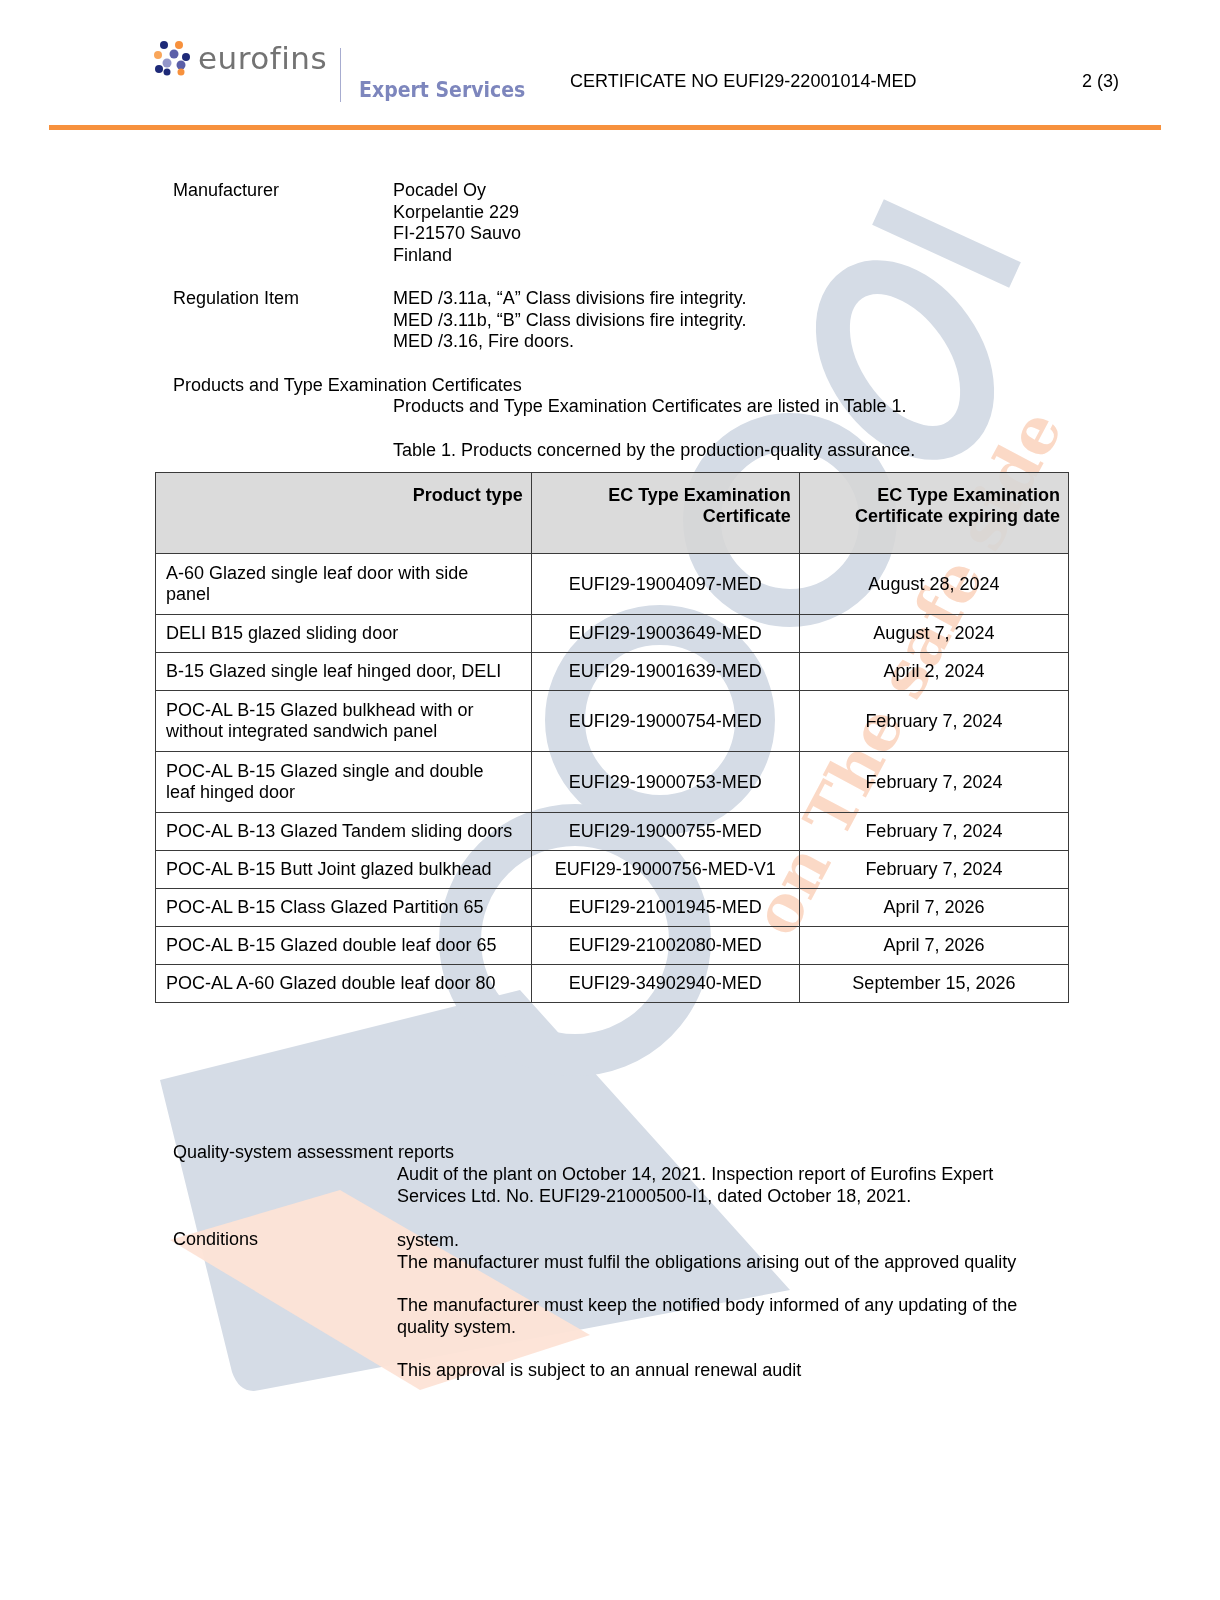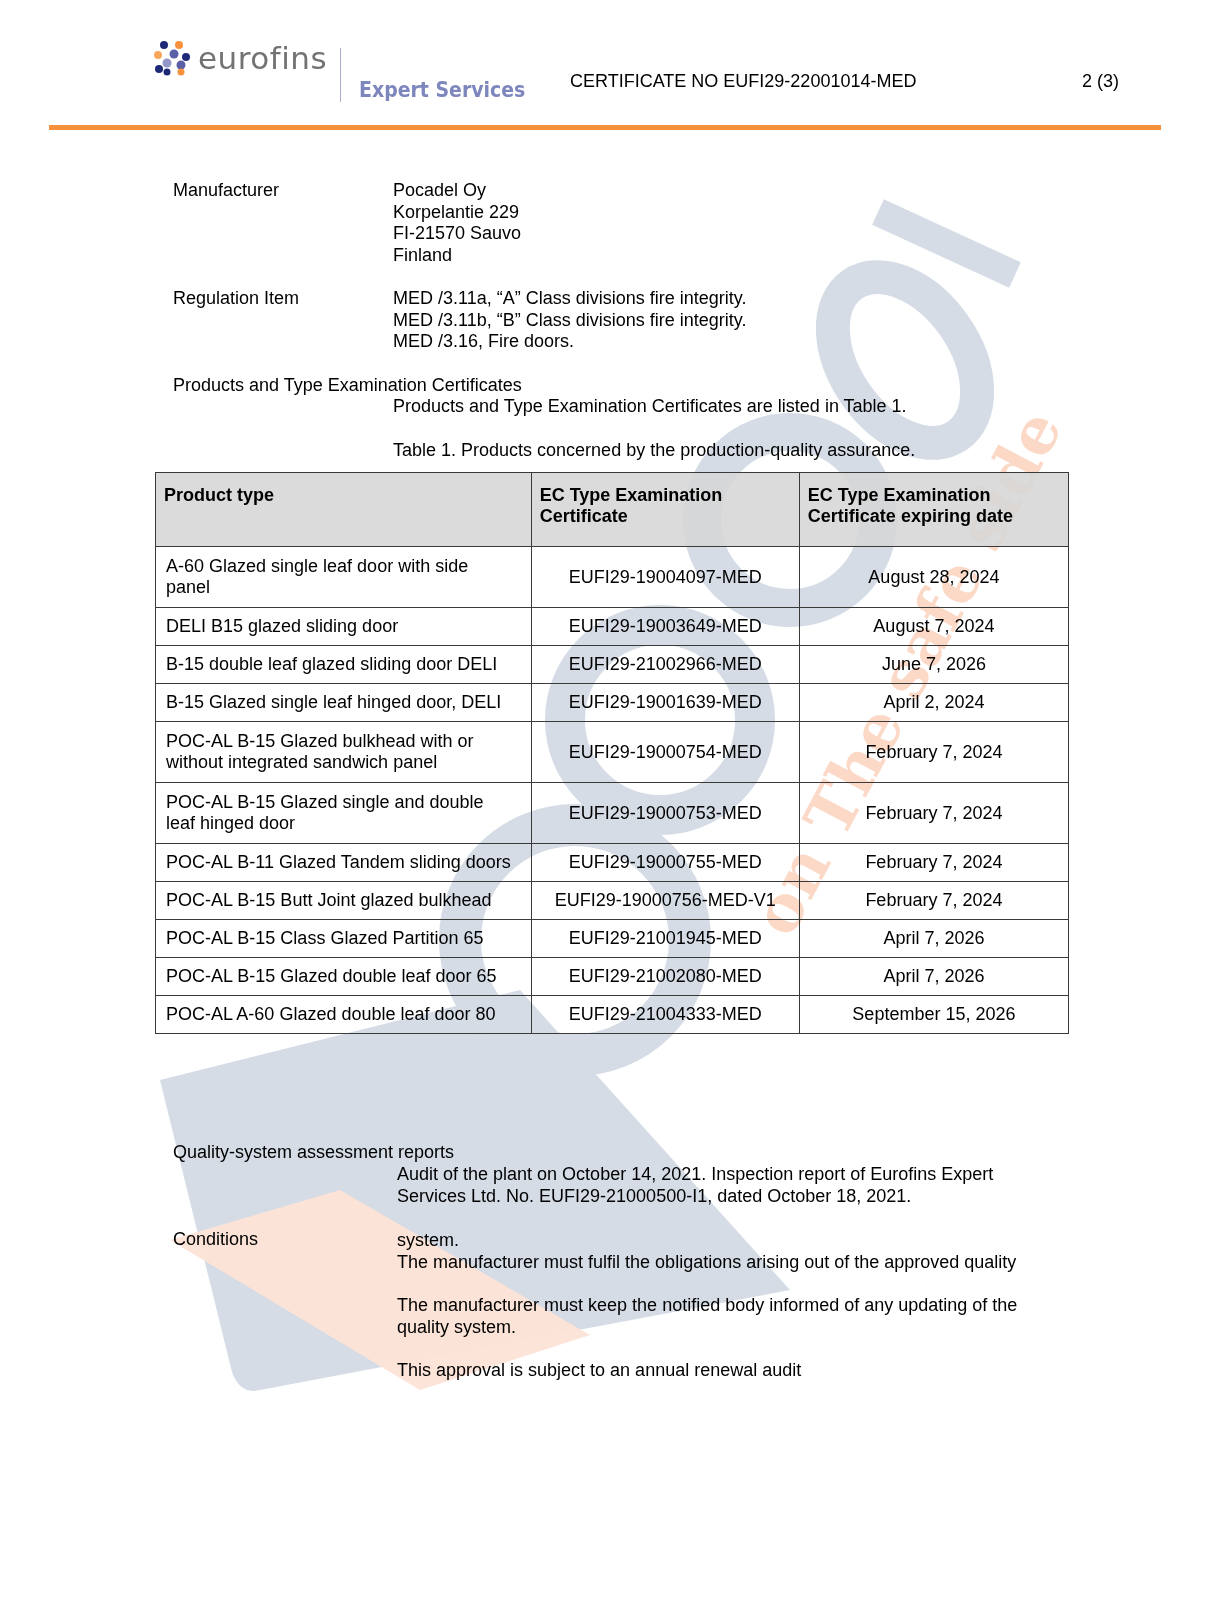--- a/index.html
+++ b/index.html
@@ -24,22 +24,22 @@
   .content { position: relative; z-index: 2; }
   .label { position: absolute; left: 155px; font-size: 18px; line-height: 21.5px; margin-left: 18px; }
   .value { position: absolute; left: 393px; font-size: 18px; line-height: 21.5px; }
   .value div, .cond div { white-space: nowrap; }
   .cond { position: absolute; left: 397px; width: 660px; font-size: 18px; line-height: 22px; }
 
   
   table.products { position: absolute; left: 155px; top: 472px; width: 914px; border-collapse: collapse; z-index: 2;
                    font-size: 18px; }
   table.products th, table.products td { border: 1.5px solid #3a3a3a; }
-  table.products th { background: rgba(214,214,214,0.88); font-weight: bold; text-align: left; vertical-align: top;
-                      padding: 12px 8px 8px 8px; height: 53px; line-height: 21px; }
+  table.products th { background: rgba(214,214,214,0.88); font-weight: bold; text-align: right; vertical-align: top;
+                      padding: 12px 8px 15px 8px; height: 53px; line-height: 21px; }
   table.products td { background: transparent; line-height: 21px; }
   td.col-type { text-align: left; padding: 0 10px; }
   td.col-cert, td.col-date { text-align: center; padding: 0 12px; }
   tr.tall td { height: 60px; }
   tr.short td { height: 37px; }
   .c1 { width: 383px; } .c2 { width: 264px; } .c3 { width: 265px; }
 </style>
 </head>
 <body>
 
@@ -129,27 +129,20 @@
         </tr>
         <tr class="short">
           <td class="col-type">
             <div>DELI B15 glazed sliding door</div>
           </td>
           <td class="col-cert">EUFI29-19003649-MED</td>
           <td class="col-date">August 7, 2024</td>
         </tr>
         <tr class="short">
           <td class="col-type">
-            <div>B-15 double leaf glazed sliding door DELI</div>
-          </td>
-          <td class="col-cert">EUFI29-21002966-MED</td>
-          <td class="col-date">June 7, 2026</td>
-        </tr>
-        <tr class="short">
-          <td class="col-type">
             <div>B-15 Glazed single leaf hinged door, DELI</div>
           </td>
           <td class="col-cert">EUFI29-19001639-MED</td>
           <td class="col-date">April 2, 2024</td>
         </tr>
         <tr class="tall">
           <td class="col-type">
             <div>POC-AL B-15 Glazed bulkhead with or</div>
             <div>without integrated sandwich panel</div>
           </td>
@@ -159,21 +152,21 @@
         <tr class="tall">
           <td class="col-type">
             <div>POC-AL B-15 Glazed single and double</div>
             <div>leaf hinged door</div>
           </td>
           <td class="col-cert">EUFI29-19000753-MED</td>
           <td class="col-date">February 7, 2024</td>
         </tr>
         <tr class="short">
           <td class="col-type">
-            <div>POC-AL B-11 Glazed Tandem sliding doors</div>
+            <div>POC-AL B-13 Glazed Tandem sliding doors</div>
           </td>
           <td class="col-cert">EUFI29-19000755-MED</td>
           <td class="col-date">February 7, 2024</td>
         </tr>
         <tr class="short">
           <td class="col-type">
             <div>POC-AL B-15 Butt Joint glazed bulkhead</div>
           </td>
           <td class="col-cert">EUFI29-19000756-MED-V1</td>
           <td class="col-date">February 7, 2024</td>
@@ -189,21 +182,21 @@
           <td class="col-type">
             <div>POC-AL B-15 Glazed double leaf door 65</div>
           </td>
           <td class="col-cert">EUFI29-21002080-MED</td>
           <td class="col-date">April 7, 2026</td>
         </tr>
         <tr class="short">
           <td class="col-type">
             <div>POC-AL A-60 Glazed double leaf door 80</div>
           </td>
-          <td class="col-cert">EUFI29-21004333-MED</td>
+          <td class="col-cert">EUFI29-34902940-MED</td>
           <td class="col-date">September 15, 2026</td>
         </tr>
       </tbody>
   </table>
 
   <div class="label" style="top:1142px">Quality-system assessment reports</div>
   <div class="cond" style="top:1163px">
     <div>Audit of the plant on October 14, 2021. Inspection report of Eurofins Expert</div>
     <div>Services Ltd. No. EUFI29-21000500-I1, dated October 18, 2021.</div>
   </div>

